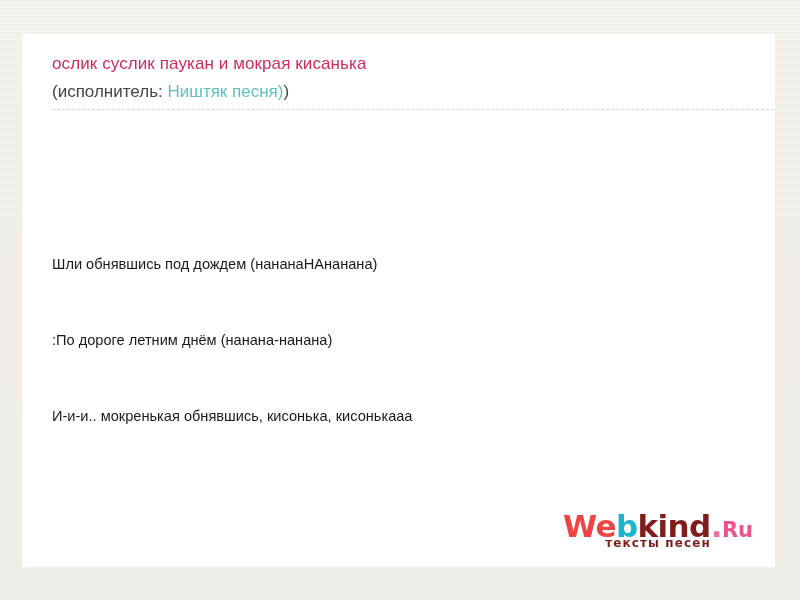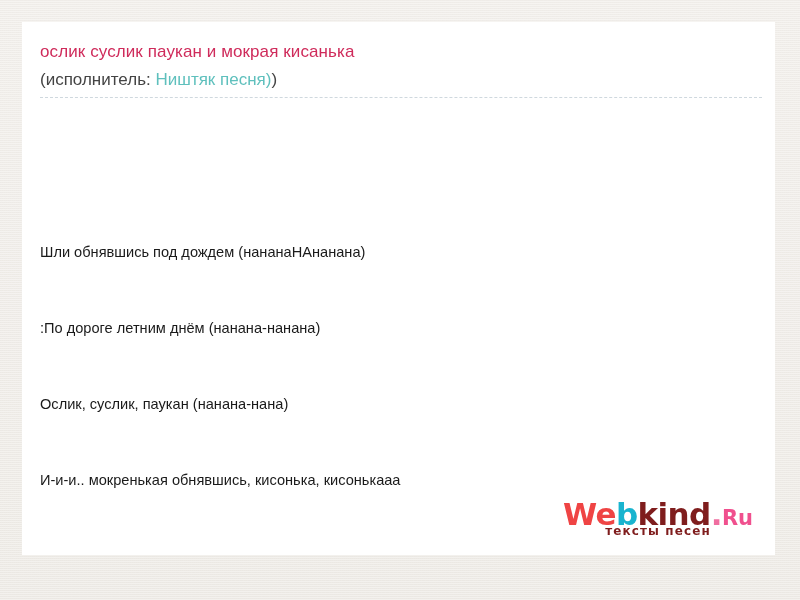--- a/index.html
+++ b/index.html
@@ -20,25 +20,26 @@
     position: absolute;
     inset: 0;
     background:
       repeating-linear-gradient(0deg, rgba(255,255,255,0.30) 0px, rgba(255,255,255,0.30) 1px, rgba(0,0,0,0.012) 1px, rgba(0,0,0,0.012) 2px),
       linear-gradient(#f2efeb, #eeebe6);
   }
 
   .content-card {
     position: absolute;
     left: 22px;
-    top: 22px;
+    top: 34px;
     width: 753px;
     height: 533px;
     background: #ffffff;
     box-sizing: border-box;
+    padding-left: 12px;
   }
 
   .card-inner {
     padding: 20px 18px 0 18px;
   }
 
   .song-title {
     color: #cf2b5b;
     font-size: 17px;
     font-weight: normal;
@@ -123,21 +124,20 @@
       <span>(исполнитель: </span><a class="artist-link" href="#">Ништяк песня)</a><span>)</span>
     </div>
 
     <div class="divider"></div>
 
     <div class="lyrics">
 
       <div class="stanza">
         <div class="lyric-line">Шли обнявшись под дождем (нананаНАнанана)</div>
         <div class="lyric-line">:По дороге летним днём (нанана-нанана)</div>
-        <div class="lyric-line">Ослик, суслик, паукан (нанана-нана)</div>
         <div class="lyric-line">И-и-и.. мокренькая обнявшись, кисонька, кисонькааа</div>
       </div>
 
       
 
       
 
       
 
     </div>

